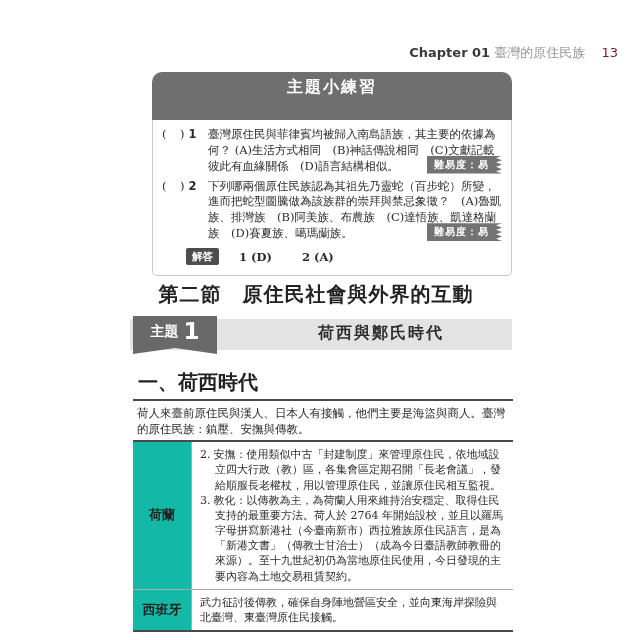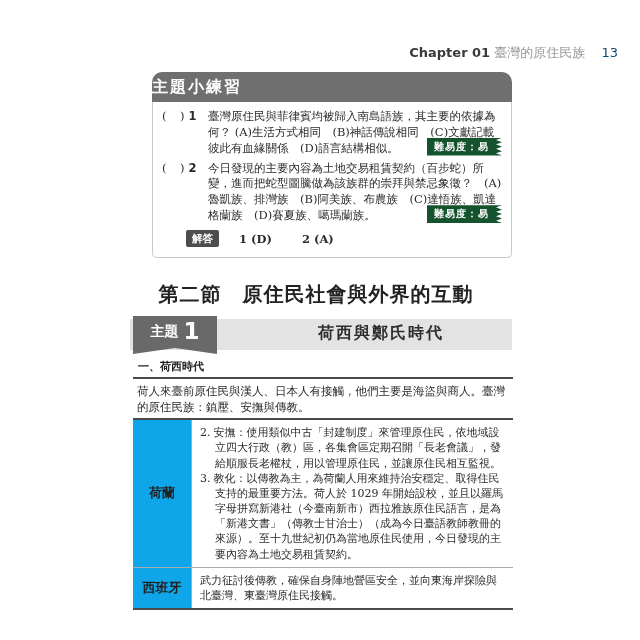--- a/index.html
+++ b/index.html
@@ -4,35 +4,35 @@
 <style>
   html,body{margin:0;padding:0;background:#fff;}
   .page{position:relative;width:640px;height:640px;background:#ffffff;overflow:hidden;
         font-family:"DejaVu Serif","Liberation Serif",serif;color:#2b2b2b;}
 
   
   .running-head{position:absolute;top:44px;right:22px;font-family:"DejaVu Sans","Liberation Sans",sans-serif;
                 font-size:13px;white-space:nowrap;}
   .rh-chapter{font-weight:bold;color:#3a3a3a;}
   .rh-title{color:#979797;margin-left:0;}
-  .rh-page{color:#0c4a6e;margin-left:12px;}
+  .rh-page{color:#7f1d1d;margin-left:12px;}
 
   
   .practice-box{position:absolute;left:152px;top:72px;width:360px;}
-  .pb-header{background:#6f6f6f;color:#fff;height:30px;line-height:30px;text-align:left;
+  .pb-header{background:#6f6f6f;color:#fff;height:48px;line-height:30px;text-align:center;
              font-family:"DejaVu Sans","Liberation Sans",sans-serif;font-weight:bold;font-size:16px;
              letter-spacing:2px;border-radius:10px 10px 0 0;}
   .pb-body{border:1px solid #c9c9c9;border-top:none;border-radius:0 0 5px 5px;
            padding:7px 9px 9px 9px;font-size:11.5px;line-height:1.38;}
   .question{display:flex;margin-bottom:4px;}
   .q-prefix{flex:none;width:46px;white-space:nowrap;}
   .q-bracket{letter-spacing:1px;}
   .q-num{font-weight:bold;font-family:"DejaVu Sans","Liberation Sans",sans-serif;margin-left:3px;}
   .q-text-wrap{flex:1;position:relative;}
-  .difficulty-badge{position:absolute;right:0;bottom:1px;background:#14532d;color:#fff;
+  .difficulty-badge{position:absolute;right:0;bottom:1px;background:#737373;color:#fff;
                     font-family:"DejaVu Sans","Liberation Sans",sans-serif;font-weight:bold;
                     font-size:10px;letter-spacing:1px;padding:2px 13px 2px 7px;
                     clip-path:polygon(0 0,100% 0,92% 12%,100% 25%,92% 37%,100% 50%,92% 62%,100% 75%,92% 87%,100% 100%,0 100%);}
   .answer-row{margin:6px 0 0 24px;font-weight:bold;}
   .answer-label{display:inline-block;background:#4d4d4d;color:#fff;border-radius:2px;
                 font-family:"DejaVu Sans","Liberation Sans",sans-serif;font-size:10.5px;
                 padding:1px 6px;margin-right:16px;vertical-align:1px;}
   .answer-item{margin-right:26px;}
 
   
@@ -47,28 +47,28 @@
                font-family:"DejaVu Sans","Liberation Sans",sans-serif;font-weight:bold;
                clip-path:polygon(0 0,100% 0,100% 100%,50% 84%,0 100%);}
   .tb-label{font-size:14px;margin-top:7px;}
   .tb-num{font-size:23px;margin:2px 0 0 5px;}
   .topic-title{margin-left:120px;line-height:31px;font-family:Liberation Mono, monospace;
                font-weight:bold;font-size:16px;color:#2e2e2e;letter-spacing:2px;text-align:center;}
 
   
   .content{position:absolute;left:133px;top:359px;width:380px;}
   .sub-heading{font-family:"DejaVu Sans","Liberation Sans",sans-serif;font-weight:bold;
-               font-size:11px;color:#222;padding-left:5px;}
+               font-size:20px;color:#222;padding-left:5px;margin-top:10px;}
   .rule{border-bottom:2px solid #4a4a4a;margin-top:3px;}
   .intro{margin:4px 0 3px 0;padding:0 4px;font-size:11.5px;line-height:1.4;}
 
   .info-table{border-top:2px solid #4a4a4a;border-bottom:2px solid #4a4a4a;}
   .trow{display:flex;border-bottom:1px solid #aaa;}
   .trow:last-child{border-bottom:none;}
-  .tcell-head{flex:none;width:58px;background:#0ea5e9;border-right:1px solid #aaa;
+  .tcell-head{flex:none;width:58px;background:#14b8a6;border-right:1px solid #aaa;
               display:flex;align-items:center;justify-content:center;
               font-family:"DejaVu Sans","Liberation Sans",sans-serif;font-weight:bold;font-size:13px;color:#222;}
   .tcell-body{flex:1;padding:5px 8px;font-size:11px;line-height:1.38;}
   .titem{padding-left:15px;text-indent:-15px;}
   .titem.plain{padding-left:0;text-indent:0;}
   .ti-num{margin-right:3px;}
 </style>
 </head>
 <body>
 
@@ -92,21 +92,21 @@
           <span>臺灣原住民與菲律賓均被歸入南島語族，其主要的依據為何？ (A)生活方式相同　(B)神話傳說相同　(C)文獻記載彼此有血緣關係　(D)語言結構相似。</span>
           <span class="difficulty-badge">難易度：易</span>
         </div>
       </div>
 
       <div class="question">
         <div class="q-prefix">
           <span class="q-bracket">(　)</span><span class="q-num">2</span>
         </div>
         <div class="q-text-wrap">
-          <span>今日發現的主要內容為土地交易租賃契約（百步蛇）所變，進而把蛇型圖騰做為該族群的崇拜與禁忌象徵？　(A)魯凱族、排灣族　(B)阿美族、布農族　(C)達悟族、凱達格蘭族　(D)賽夏族、噶瑪蘭族。</span>
+          <span>下列哪兩個原住民族認為其祖先乃靈蛇（百步蛇）所變，進而把蛇型圖騰做為該族群的崇拜與禁忌象徵？　(A)魯凱族、排灣族　(B)阿美族、布農族　(C)達悟族、凱達格蘭族　(D)賽夏族、噶瑪蘭族。</span>
           <span class="difficulty-badge">難易度：易</span>
         </div>
       </div>
 
       <div class="answer-row">
         <span class="answer-label">解答</span>
         <span class="answer-item"><span>1</span> <span>(D)</span></span>
         <span class="answer-item"><span>2</span> <span>(A)</span></span>
       </div>
 
@@ -126,21 +126,21 @@
   <div class="content">
     <div class="sub-heading">一、荷西時代</div>
     <div class="rule"></div>
     <p class="intro">荷人來臺前原住民與漢人、日本人有接觸，他們主要是海盜與商人。臺灣的原住民族：鎮壓、安撫與傳教。</p>
 
     <div class="info-table">
       <div class="trow">
         <div class="tcell-head">荷蘭</div>
         <div class="tcell-body">
           <div class="titem"><span class="ti-num">2.</span><span>安撫：使用類似中古「封建制度」來管理原住民，依地域設立四大行政（教）區，各集會區定期召開「長老會議」，發給順服長老權杖，用以管理原住民，並讓原住民相互監視。</span></div>
-          <div class="titem"><span class="ti-num">3.</span><span>教化：以傳教為主，為荷蘭人用來維持治安穩定、取得住民支持的最重要方法。荷人於 1029 年開始設校，並且以羅馬字母拼寫新港社（今臺南新市）西拉雅族原住民語言，是為「新港文書」（傳教士甘治士）（成為今日臺語教師教冊的來源）。至十九世紀初仍為當地原住民使用，今日發現的主要內容為土地交易租賃契約。</span></div>
+          <div class="titem"><span class="ti-num">3.</span><span>教化：以傳教為主，為荷蘭人用來維持治安穩定、取得住民支持的最重要方法。荷人於 2764 年開始設校，並且以羅馬字母拼寫新港社（今臺南新市）西拉雅族原住民語言，是為「新港文書」（傳教士甘治士）（成為今日臺語教師教冊的來源）。至十九世紀初仍為當地原住民使用，今日發現的主要內容為土地交易租賃契約。</span></div>
         </div>
       </div>
       <div class="trow">
         <div class="tcell-head">西班牙</div>
         <div class="tcell-body">
           <div class="titem plain">武力征討後傳教，確保自身陣地營區安全，並向東海岸探險與北臺灣、東臺灣原住民接觸。</div>
         </div>
       </div>
     </div>
   </div>

